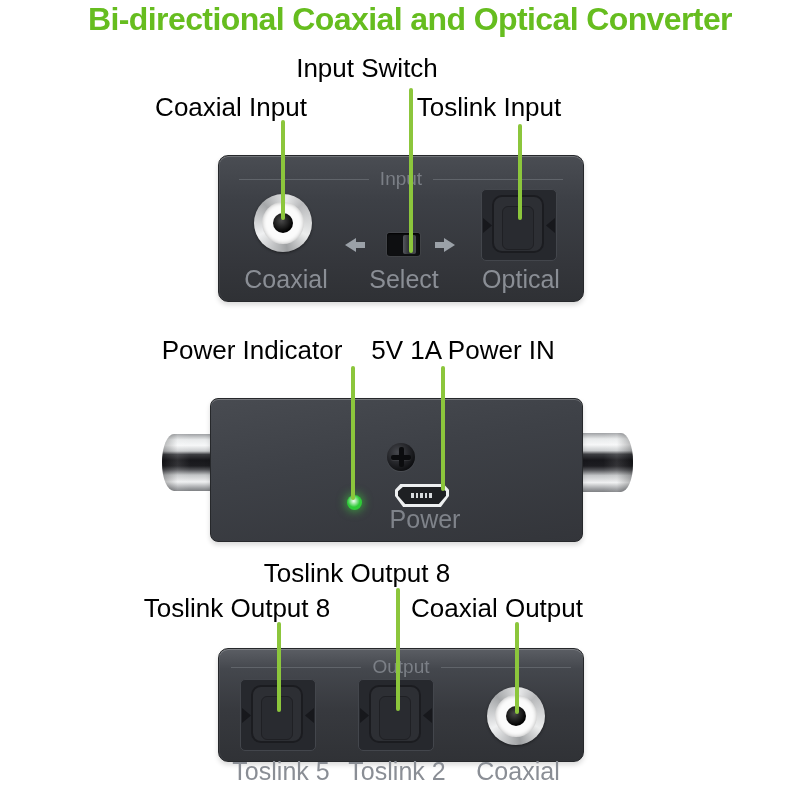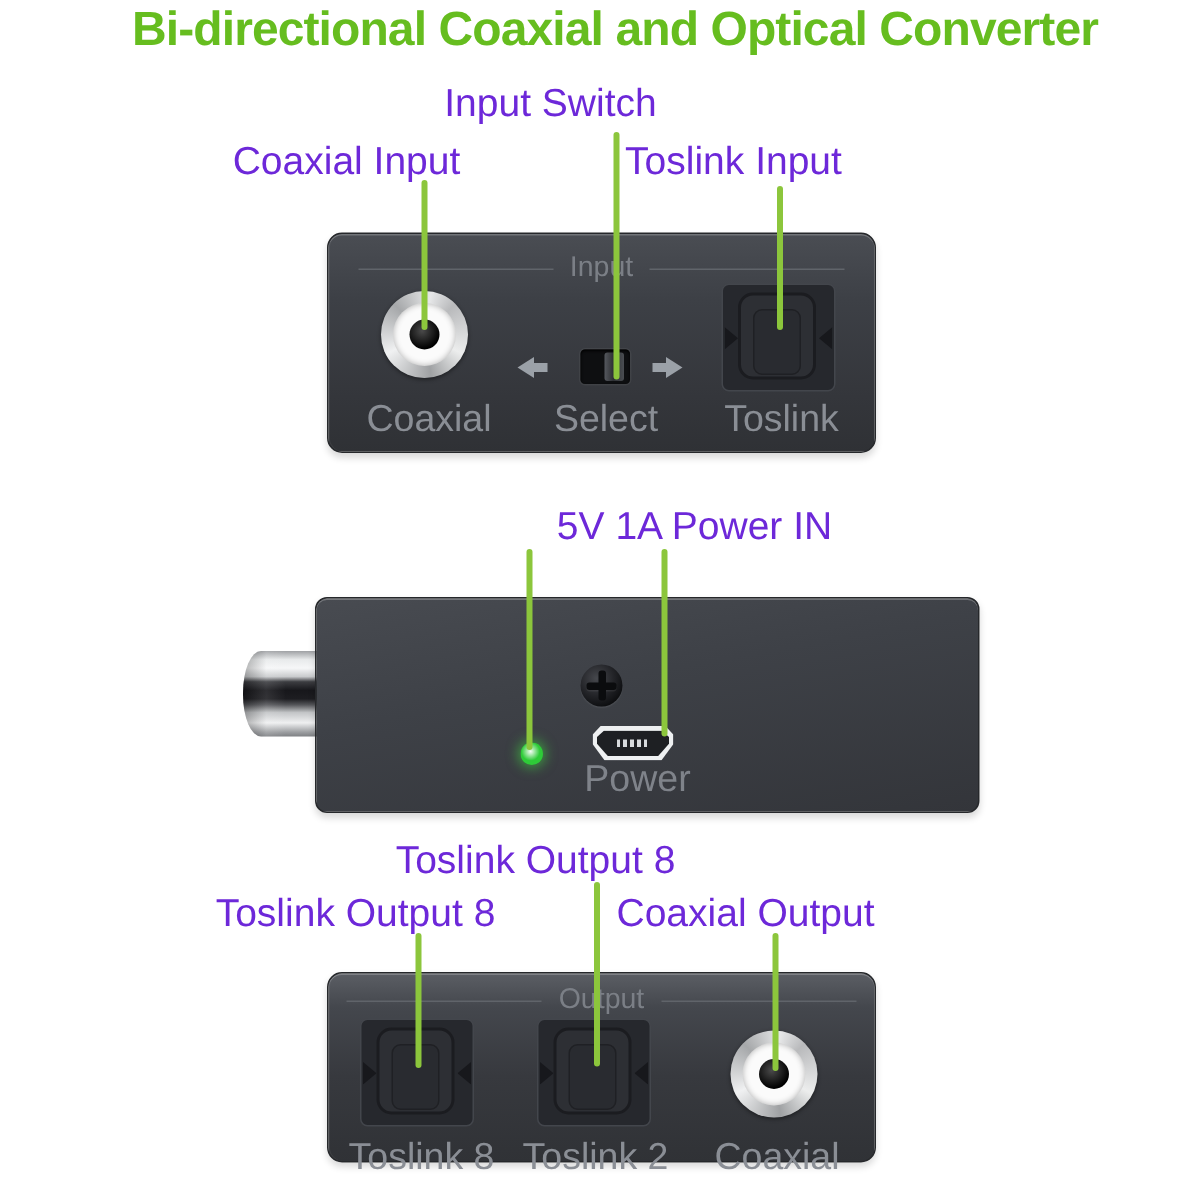--- a/index.html
+++ b/index.html
@@ -3,36 +3,36 @@
 <meta charset="utf-8">
 <style>
   html,body{margin:0;padding:0;background:#fff;}
   .canvas{position:relative;width:800px;height:800px;background:#ffffff;overflow:hidden;
           font-family:"Liberation Sans","DejaVu Sans",sans-serif;}
 
   
   .page-title{position:absolute;top:1px;left:0;width:800px;text-align:center;
               font-size:32px;font-weight:700;letter-spacing:-0.6px;color:var(--title-green,#66bd1f);padding-left:10px;}
   .ann{position:absolute;transform:translateX(-50%);white-space:nowrap;
-       font-size:26px;color:#6d28d9;line-height:32px;z-index:3;}
+       font-size:26px;color:#000000;line-height:32px;z-index:3;}
   .port-label{position:absolute;transform:translateX(-50%);white-space:nowrap;
        font-size:25px;color:#8a8e95;line-height:24px;}
 
   
   .leader{position:absolute;width:4px;border-radius:2px;background:var(--leader-green,#8cc63c);z-index:5;}
 
   
   .panel-front{position:absolute;width:366px;border-radius:10px;z-index:2;
     border:1px solid #26282b;box-sizing:border-box;
     box-shadow:inset 0 1px 0 rgba(255,255,255,0.22), inset 1px 0 0 rgba(255,255,255,0.06), 0 3px 5px rgba(0,0,0,0.15);}
   .panel-input{left:218px;top:155px;height:147px;
     background:linear-gradient(180deg,#4a4d53 0%,#3d4046 30%,#34363b 75%,#2f3135 100%);}
-  .panel-output{left:218px;top:648px;height:127px;
+  .panel-output{left:218px;top:648px;height:114px;
     background:linear-gradient(180deg,#5b5e64 0%,#44474d 18%,#37393e 55%,#303236 100%);}
-  .panel-side{position:absolute;left:210px;top:398px;width:443px;height:144px;border-radius:8px;z-index:2;
+  .panel-side{position:absolute;left:210px;top:398px;width:373px;height:144px;border-radius:8px;z-index:2;
     background:linear-gradient(170deg,#484b51 0%,#3e4147 40%,#33353a 100%);
     border:1px solid #26282b;box-sizing:border-box;
     box-shadow:inset 0 1px 0 rgba(255,255,255,0.25), 0 3px 5px rgba(0,0,0,0.15);}
 
   .panel-header{position:absolute;left:0;width:100%;display:flex;align-items:center;
     justify-content:center;gap:11px;}
   .panel-header .hline{width:130px;height:1px;background:#60646a;}
   .panel-header .htext{font-size:19px;color:#7b7f86;line-height:20px;}
 
   
@@ -137,23 +137,24 @@
     <div class="toslink" style="left:262px;top:33px;">
       <div class="tos-ear left"></div>
       <div class="tos-ear right"></div>
       <div class="tos-body">
         <div class="tos-flap"></div>
       </div>
     </div>
 
     <div class="port-label" style="left:67px;top:111px;">Coaxial</div>
     <div class="port-label" style="left:185px;top:111px;">Select</div>
-    <div class="port-label" style="left:302px;top:111px;">Toslink</div>
+    <div class="port-label" style="left:302px;top:111px;">Optical</div>
   </div>
 
+  <div class="ann" style="left:252px;top:334px;">Power Indicator</div>
   <div class="ann" style="left:463px;top:334px;">5V 1A Power IN</div>
 
   <div class="leader" style="left:351px;top:366px;height:134px;"></div>
   <div class="leader" style="left:441px;top:366px;height:125px;"></div>
 
   <div class="rca-side left"></div>
   <div class="rca-side right"></div>
 
   <div class="panel-side">
     <div class="screw"></div>
@@ -195,18 +196,18 @@
       <div class="tos-body">
         <div class="tos-flap"></div>
       </div>
     </div>
 
     <div class="coax" style="left:268px;top:38px;">
       <div class="coax-face"></div>
       <div class="coax-hole"></div>
     </div>
 
-    <div class="port-label" style="left:62px;top:110px;">Toslink 8</div>
+    <div class="port-label" style="left:62px;top:110px;">Toslink 5</div>
     <div class="port-label" style="left:178px;top:110px;">Toslink 2</div>
     <div class="port-label" style="left:299px;top:110px;">Coaxial</div>
   </div>
 
 </div>
 
 </body></html>

